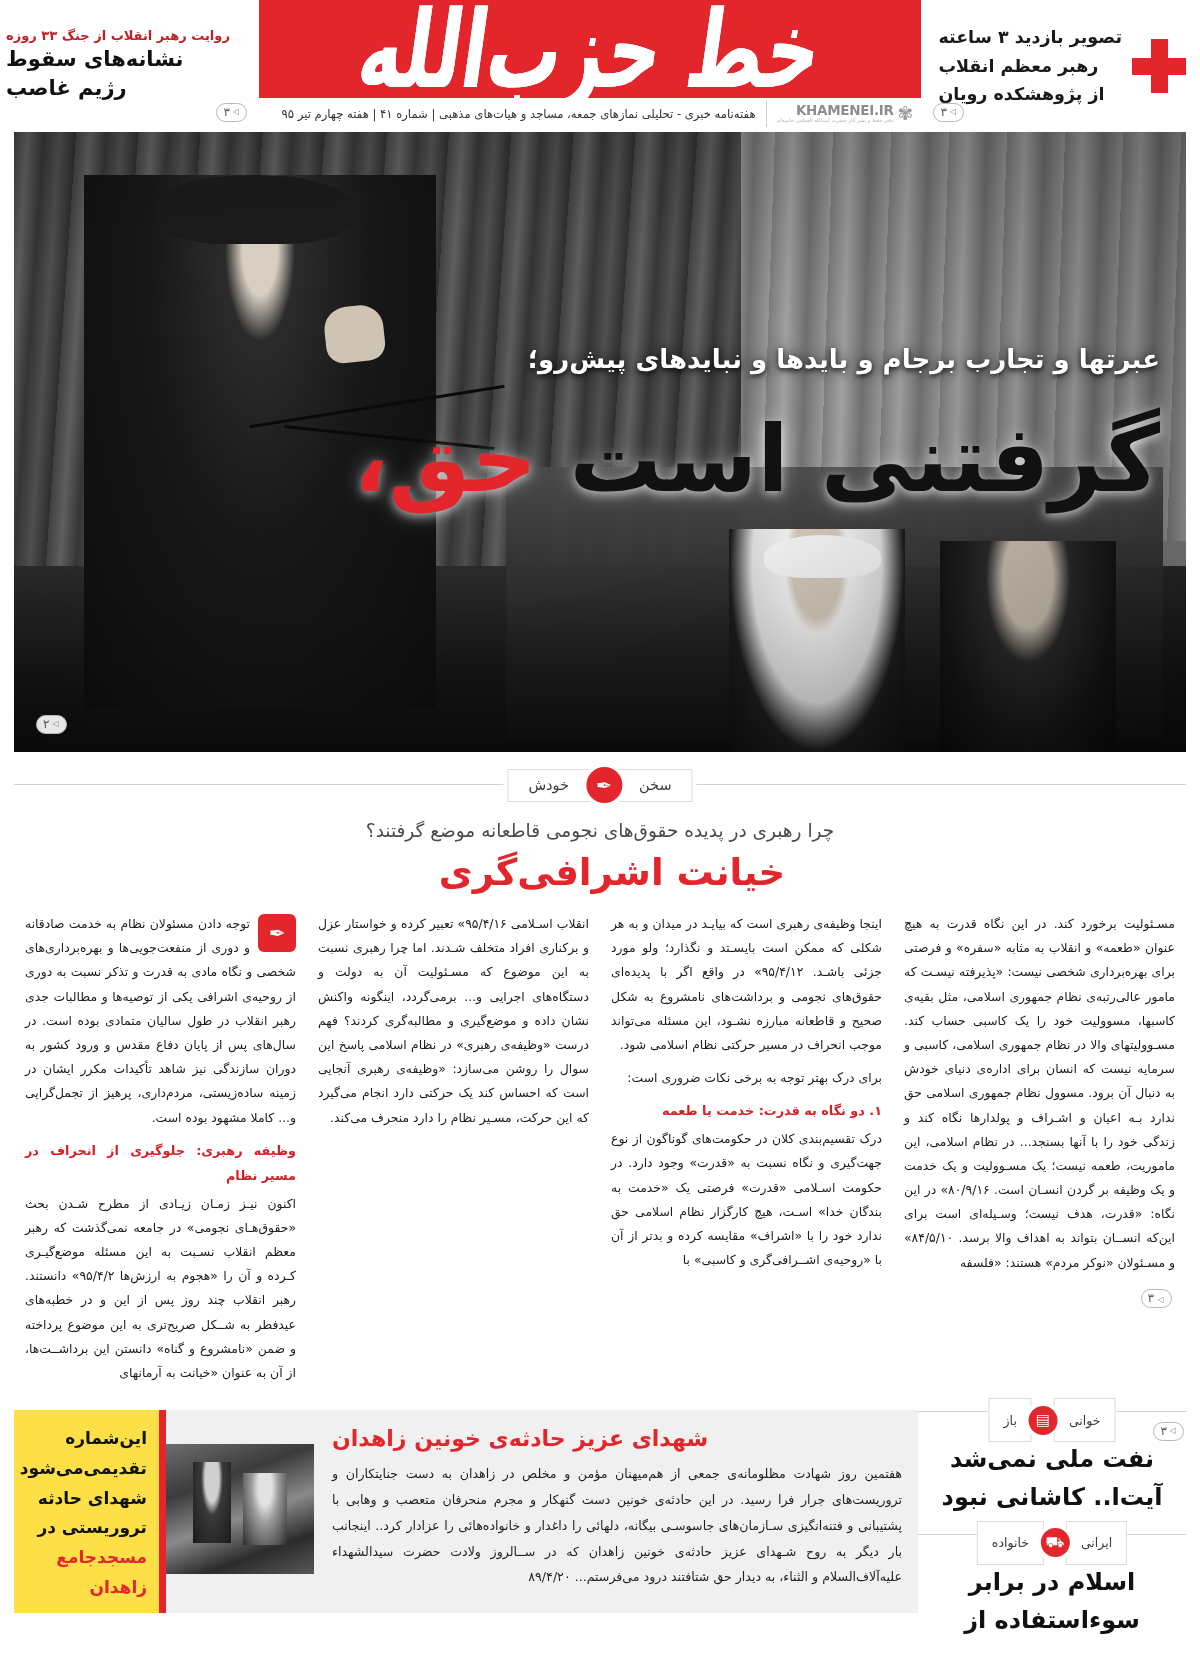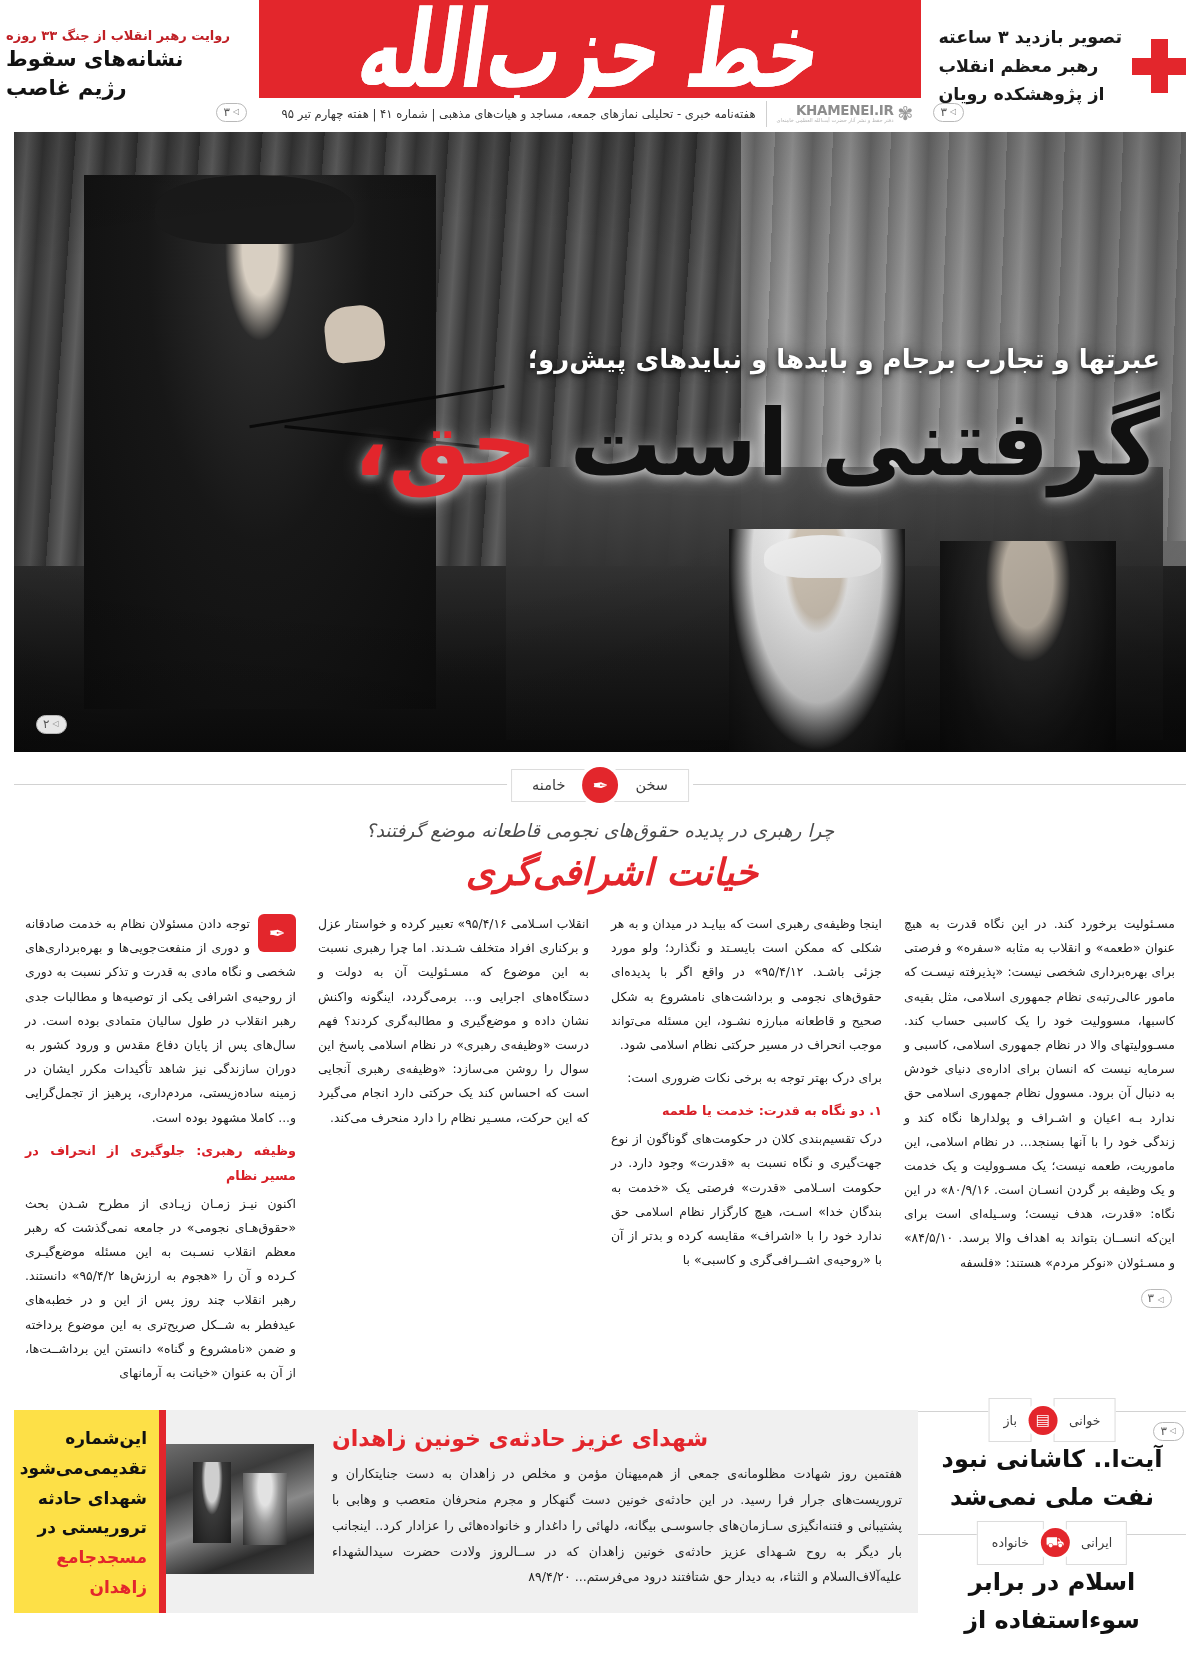--- a/index.html
+++ b/index.html
@@ -111,21 +111,21 @@
     background: radial-gradient(ellipse at 50% 18%, #cfc4b5 0 20%, #2a2a2a 34%, #141414 70%, #0a0a0a 100%); }
   .hero-vig { position: absolute; inset: 0; background:
       radial-gradient(ellipse at 30% 45%, rgba(0,0,0,0) 40%, rgba(0,0,0,.35) 100%); }
 
   .hero-kicker {
     position: absolute; right: 26px; top: 212px; font-size: 26px; font-weight: bold;
     color: #ffffff; text-shadow: 0 2px 5px rgba(0,0,0,.75), 0 0 14px rgba(0,0,0,.6);
     white-space: nowrap; letter-spacing: -0.5px;
   }
   .hero-title {
-    position: absolute; right: 26px; top: 252px; font-size: 92px; font-weight: bold;
+    position: absolute; right: 26px; top: 268px; font-size: 92px; font-weight: bold;
     line-height: 1.3; white-space: nowrap; letter-spacing: -2px;
     text-shadow: 0 3px 10px rgba(255,255,255,.55), 0 0 22px rgba(255,255,255,.4);
   }
   .hero-title .red { color: #e3262c; }
   .hero-title .blk { color: #111; }
   .hero-chip { position: absolute; left: 22px; bottom: 18px; }
   .hero-chip .pagechip { background: rgba(255,255,255,.9); }
 
   
   .sectionbar { position: relative; height: 48px; margin: 8px 14px 0 14px; }
@@ -143,21 +143,21 @@
     width: 44px; height: 44px; border-radius: 50%; background: #fff;
     display: flex; align-items: center; justify-content: center; margin: 0 -8px; z-index: 2;
   }
   .sec-icon {
     width: 36px; height: 36px; border-radius: 50%; background: #e3262c;
     display: flex; align-items: center; justify-content: center;
     color: #fff; font-size: 19px; line-height: 1;
   }
 
   
-  .edit-head { text-align: center; margin-top: 12px; font-style: italic; }
+  .edit-head { text-align: center; margin-top: 12px; }
   .edit-kicker { font-size: 18.5px; color: #4b4b4b; letter-spacing: -0.3px; }
   .edit-title { font-size: 37px; font-weight: bold; color: #e3262c; margin-top: 10px; letter-spacing: -1px; margin-left: 24px; }
 
   
   .cols {
     display: flex; margin: 18px 14px 0 14px; gap: 0;
   }
   .col {
     flex: 1; padding: 0 11px; font-size: 12.4px; line-height: 1.95;
     color: #1c1c1c; text-align: justify; position: relative;
@@ -304,21 +304,21 @@
     </div>
   </section>
 
   <div class="sectionbar">
     <div class="rule"></div>
     <div class="sec-tabs">
       <div class="sec-tab">سخن</div>
       <div class="sec-icon-wrap">
         <div class="sec-icon">✒</div>
       </div>
-      <div class="sec-tab r">خامنه</div>
+      <div class="sec-tab r">خودش</div>
     </div>
   </div>
 
   <div class="edit-head">
     <div class="edit-kicker">چرا رهبری در پدیده حقوق‌های نجومی قاطعانه موضع گرفتند؟</div>
     <div class="edit-title">خیانت اشرافی‌گری</div>
   </div>
 
   <div class="cols">
 
@@ -363,22 +363,22 @@
           </div>
           <div class="promo-tab">باز</div>
         </div>
         <div class="promo-chip">
           <span class="pagechip">
             <span class="tri">◁</span>
             <span>۳</span>
           </span>
         </div>
         <div class="promo-title">
+          <div>نفت ملی نمی‌شد</div>
           <div>آیت‌ا.. کاشانی نبود</div>
-          <div>نفت ملی نمی‌شد</div>
         </div>
       </div>
 
       <div class="promo">
         <div class="promo-rule"></div>
         <div class="promo-tabs">
           <div class="promo-tab">ایرانی</div>
           <div class="promo-icon-wrap">
             <div class="promo-icon">⛟</div>
           </div>

